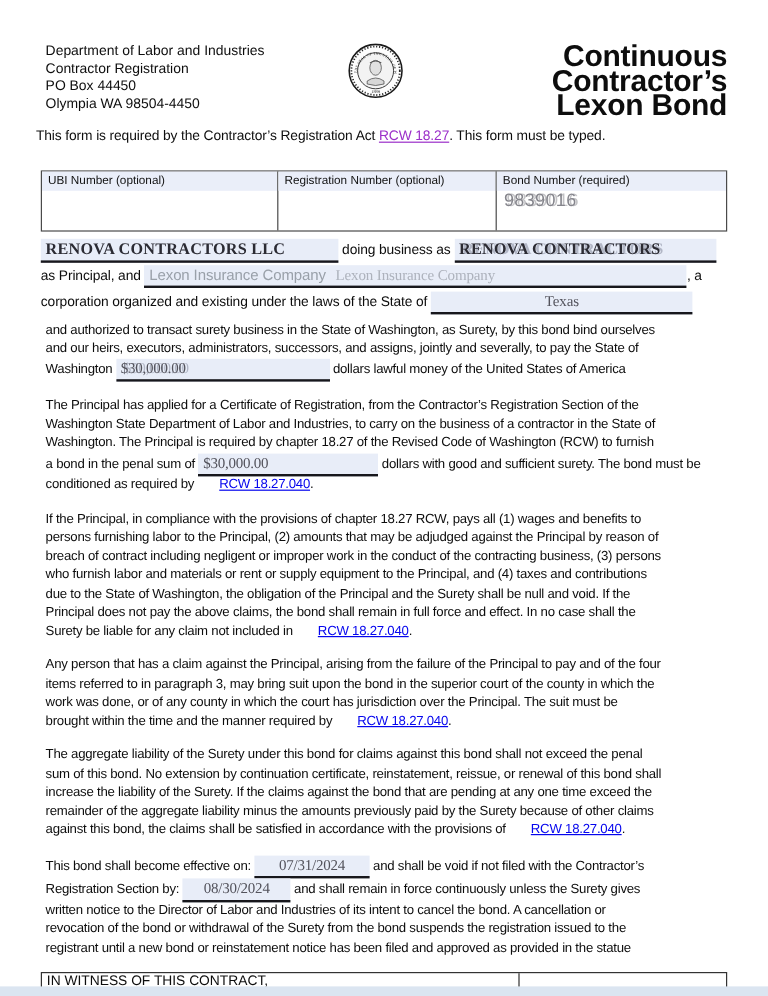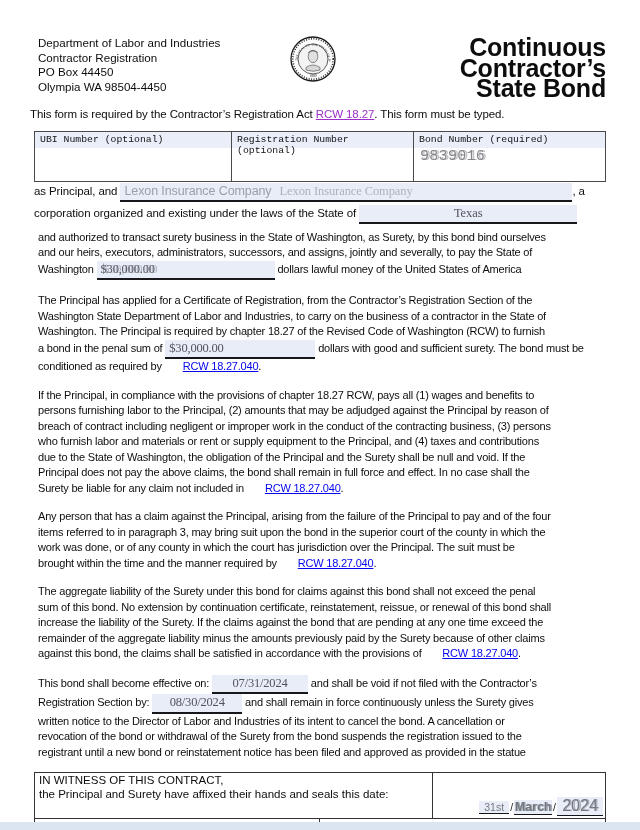--- a/index.html
+++ b/index.html
@@ -13,21 +13,21 @@
   .hdr{display:flex;margin-top:36px;}
   .agency{flex:0 0 244px;font-size:11.6px;line-height:14.6px;padding-left:4px;}
   .sealwrap{flex:0 0 62px;display:flex;justify-content:center;align-items:flex-start;}
   .titlebox{flex:1;text-align:right;font-weight:bold;font-size:25px;line-height:20.5px;letter-spacing:-.2px;padding-top:1px;}
   .intro{margin-top:9px;margin-left:-4px;font-size:11.5px;letter-spacing:-.1px;}
   
   .lnk{text-decoration:underline;cursor:pointer;}
   .blue{color:#0505ee;margin-left:18px;}
   .purple{color:#9b2fc9;margin-top:12px;}
   
-  .numtable{margin-top:11px;border:1.4px solid #4a4a4a;display:flex;height:51px;box-sizing:border-box;font-family:Liberation Mono, monospace;}
+  .numtable{margin-top:22px;border:1.4px solid #4a4a4a;display:flex;height:51px;box-sizing:border-box;}
   .numcell{box-sizing:border-box;display:flex;flex-direction:column;}
   .numcell+.numcell{border-left:1.2px solid #4a4a4a;}
   .c0{flex:0 0 196px;}.c1{flex:0 0 182px;}.c2{flex:1;}
   .numlabel{font-size:9.8px;padding:2px 5px 1px;background:#eaeef9;height:13px;color:#111;}
   .numvalue{font-size:15px;color:#85858c;padding:0 6px;letter-spacing:.3px;}
   .numdbl{text-shadow:2px 0 0 rgba(133,133,140,.5);}
   
   .fline{height:21px;margin-top:1px;white-space:nowrap;font-size:11.5px;letter-spacing:-.1px;}
   .fline.first{margin-top:6px;}
   .fill{display:inline-block;background:#e8edf8;border-bottom:2px solid #17171c;
@@ -85,41 +85,42 @@
           <textPath href="#wa-arc">THE SEAL OF THE STATE OF WASHINGTON</textPath>
         </text>
         <ellipse cx="23" cy="20.5" rx="4.8" ry="6.2" fill="#e0e0e0" stroke="#444" stroke-width="0.6"></ellipse>
         <path d="M16,31.5 Q23,26.5 30,31.5 L30,34 Q23,36.5 16,34 Z" fill="#d8d8d8" stroke="#444" stroke-width="0.6"></path>
         <path d="M18.3,16.5 Q23,13.2 27.7,16.5" fill="none" stroke="#555" stroke-width="0.9"></path>
         <text x="23" y="41.2" font-size="3.6" fill="#222" text-anchor="middle">1889</text>
       </svg>
     </div>
     <div class="titlebox">
       <div>Continuous Contractor’s</div>
-      <div>State Bond</div>
+      <div>Lexon Bond</div>
     </div>
   </div>
 
   <div class="intro">This form is required by the Contractor’s Registration Act <a href="#" class="lnk purple">RCW 18.27</a>. This form must be typed.</div>
 
   <div class="numtable">
     <div class="numcell c0">
       <div class="numlabel">UBI Number (optional)</div>
       <div class="numvalue"></div>
     </div>
     <div class="numcell c1">
       <div class="numlabel">Registration Number (optional)</div>
       <div class="numvalue"></div>
     </div>
     <div class="numcell c2">
       <div class="numlabel">Bond Number (required)</div>
       <div class="numvalue numdbl">9839016</div>
     </div>
   </div>
 
+  <div class="fline first"><span class="fill serif strong" style="width: 248px;">RENOVA CONTRACTORS LLC</span> doing business as <span class="fill serif strong dbl" style="width: 218px;">RENOVA CONTRACTORS</span></div>
   <div class="fline">as Principal, and <span class="fill gray" style="width: 452px;">Lexon Insurance Company<span class="v2">Lexon Insurance Company</span></span>, a</div>
   <div class="fline">corporation organized and existing under the laws of the State of <span class="fill serif ctr" style="width: 218px;">Texas</span></div>
 
   <div class="para p1">and authorized to transact surety business in the State of Washington, as Surety, by this bond bind ourselves<br>and our heirs, executors, administrators, successors, and assigns, jointly and severally, to pay the State of<br>Washington  <span class="fill serif dbl" style="width: 178px;">$30,000.00</span>  dollars lawful money of the United States of America</div>
   <div class="para">The Principal has applied for a Certificate of Registration, from the Contractor’s Registration Section of the<br>Washington State Department of Labor and Industries, to carry on the business of a contractor in the State of<br>Washington. The Principal is required by chapter 18.27 of the Revised Code of Washington (RCW) to furnish<br>a bond in the penal sum of  <span class="fill serif" style="width: 150px;">$30,000.00</span>  dollars with good and sufficient surety. The bond must be<br>conditioned as required by <a href="#" class="lnk blue">RCW 18.27.040</a>.</div>
   <div class="para">If the Principal, in compliance with the provisions of chapter 18.27 RCW, pays all (1) wages and benefits to<br>persons furnishing labor to the Principal, (2) amounts that may be adjudged against the Principal by reason of<br>breach of contract including negligent or improper work in the conduct of the contracting business, (3) persons<br>who furnish labor and materials or rent or supply equipment to the Principal, and (4) taxes and contributions<br>due to the State of Washington, the obligation of the Principal and the Surety shall be null and void. If the<br>Principal does not pay the above claims, the bond shall remain in full force and effect. In no case shall the<br>Surety be liable for any claim not included in <a href="#" class="lnk blue">RCW 18.27.040</a>.</div>
   <div class="para">Any person that has a claim against the Principal, arising from the failure of the Principal to pay and of the four<br>items referred to in paragraph 3, may bring suit upon the bond in the superior court of the county in which the<br>work was done, or of any county in which the court has jurisdiction over the Principal. The suit must be<br>brought within the time and the manner required by <a href="#" class="lnk blue">RCW 18.27.040</a>.</div>
   <div class="para">The aggregate liability of the Surety under this bond for claims against this bond shall not exceed the penal<br>sum of this bond. No extension by continuation certificate, reinstatement, reissue, or renewal of this bond shall<br>increase the liability of the Surety. If the claims against the bond that are pending at any one time exceed the<br>remainder of the aggregate liability minus the amounts previously paid by the Surety because of other claims<br>against this bond, the claims shall be satisfied in accordance with the provisions of <a href="#" class="lnk blue">RCW 18.27.040</a>.</div>
   <div class="para">This bond shall become effective on:  <span class="fill serif ctr" style="width: 96px;">07/31/2024</span>   and shall be void if not filed with the Contractor’s<br>Registration Section by:  <span class="fill serif ctr" style="width: 90px;">08/30/2024</span>  and shall remain in force continuously unless the Surety gives<br>written notice to the Director of Labor and Industries of its intent to cancel the bond. A cancellation or<br>revocation of the bond or withdrawal of the Surety from the bond suspends the registration issued to the<br>registrant until a new bond or reinstatement notice has been filed and approved as provided in the statue</div>
 

